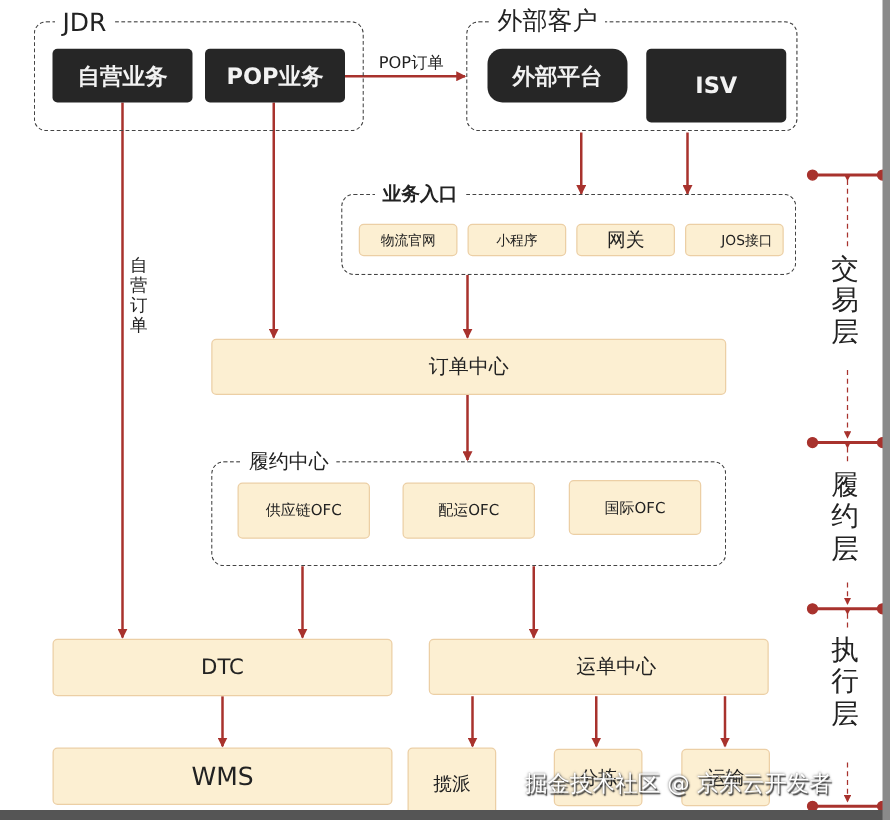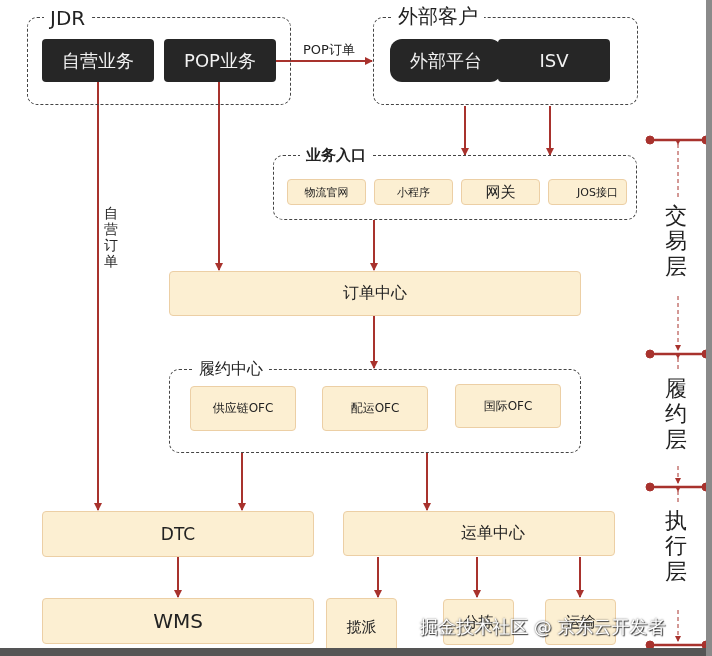--- a/index.html
+++ b/index.html
@@ -2,21 +2,21 @@
 <html><head>
 <meta charset="utf-8">
 <style>
   html, body { margin:0; padding:0; }
   body { width:712px; height:656px; background:#ffffff; position:relative; overflow:hidden;
          font-family:"DejaVu Sans", "Liberation Sans", sans-serif; color:#222; }
   .abs { position:absolute; }
   .group { position:absolute; border:1.5px dashed #444; border-radius:10px; box-sizing:border-box; }
   .group-title { position:absolute; background:#fff; padding:0 6px; color:#222; line-height:1; }
   .dark { position:absolute; background:#262626; color:#f2f2f2; border-radius:4px;
-          display:flex; align-items:center; justify-content:center; font-size:18px; box-sizing:border-box; }
+          display:flex; align-items:center; justify-content:center; font-size:18px; box-sizing:border-box;font-weight:bold; }
   .box { position:absolute; background:#fcefd2; border:1px solid #eccfa5; border-radius:4px;
          display:flex; align-items:center; justify-content:center; box-sizing:border-box; color:#222; }
   .vlabel { position:absolute; display:flex; flex-direction:column; align-items:center; line-height:1.15; }
   svg.links { position:absolute; left:0; top:0; width:712px; height:656px; pointer-events:none; }
   .watermark { position:absolute; color:#fff; font-size:18px; text-shadow:0 0 2px #555, 1px 1px 1px #333; white-space:nowrap; }
   .bottombar { position:absolute; left:0; top:648px; width:712px; height:8px; background:#555; }
   .rightbar { position:absolute; left:706px; top:0; width:6px; height:656px; background:#8a8a8a; }
 </style>
 </head>
 <body>
@@ -81,21 +81,21 @@
 <div class="group" style="left:27px;top:17px;width:264px;height:88px;"></div>
 <div class="group-title" style="left:44px;top:8px;font-size:20px;">JDR</div>
 <div class="dark" style="left:42px;top:39px;width:112px;height:43px;">自营业务</div>
 <div class="dark" style="left:164px;top:39px;width:112px;height:43px;">POP业务</div>
 
 <div class="abs" style="left:303px;top:41px;font-size:13px;">POP订单</div>
 
 <div class="group" style="left:373px;top:17px;width:265px;height:88px;"></div>
 <div class="group-title" style="left:392px;top:6px;font-size:20px;">外部客户</div>
 <div class="dark" style="left:390px;top:39px;width:112px;height:43px;border-radius:12px;">外部平台</div>
-<div class="dark" style="left:498px;top:39px;width:112px;height:43px;">ISV</div>
+<div class="dark" style="left:517px;top:39px;width:112px;height:59px;">ISV</div>
 
 <div class="vlabel" style="left:104px;top:205px;font-size:14px;">
   <span>自</span>
   <span>营</span>
   <span>订</span>
   <span>单</span>
 </div>
 
 <div class="group" style="left:273px;top:155px;width:364px;height:65px;"></div>
 <div class="group-title" style="left:300px;top:148px;font-size:15px;font-weight:bold;">业务入口</div>

